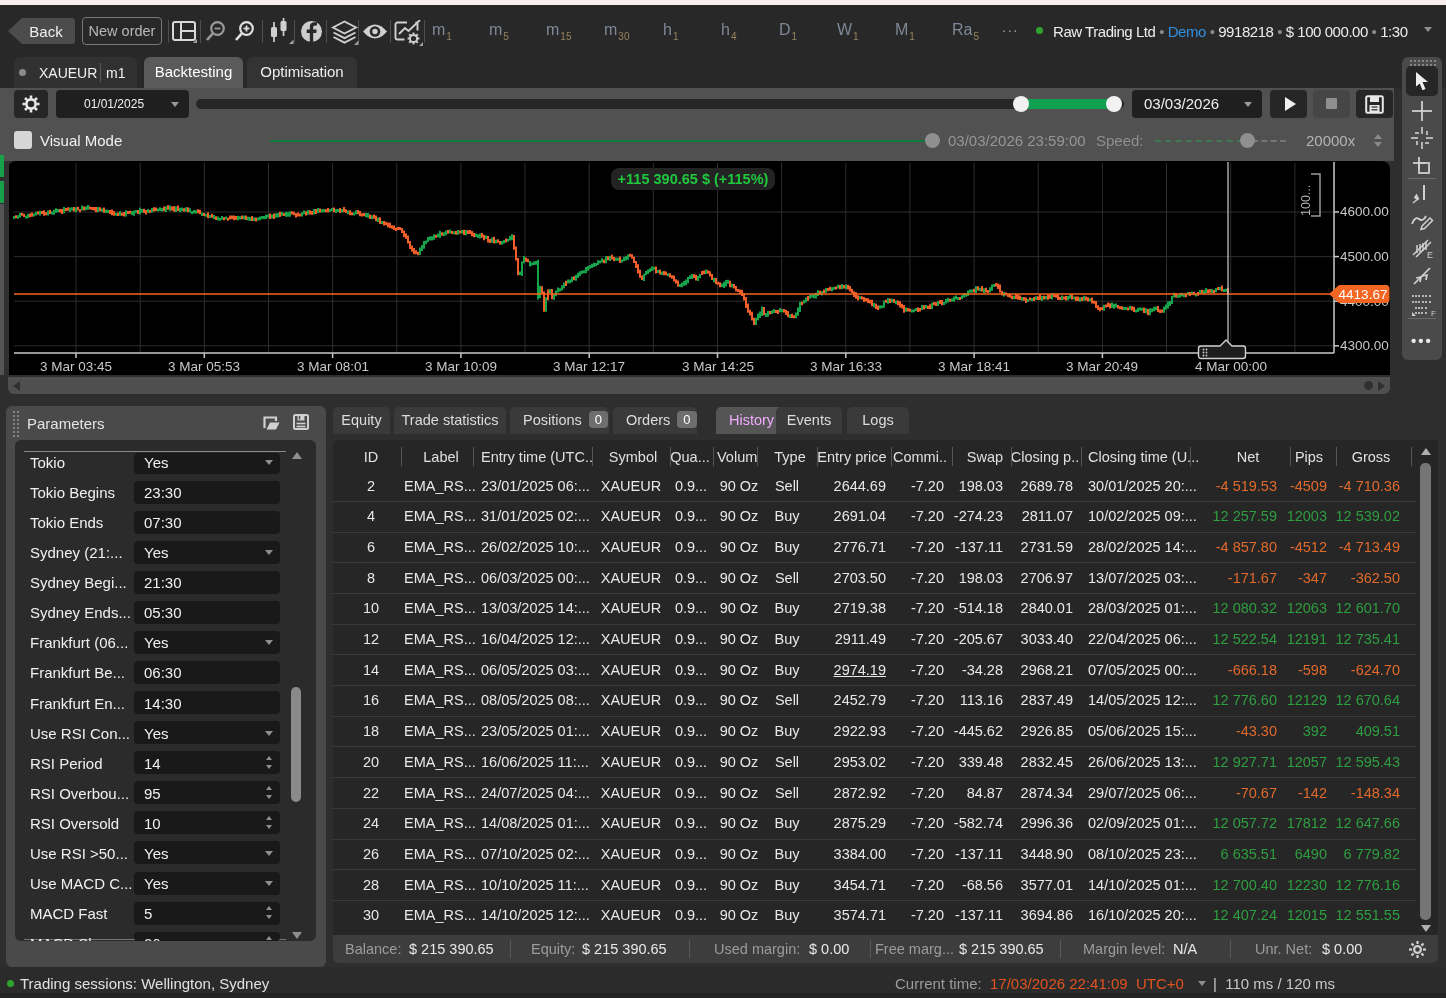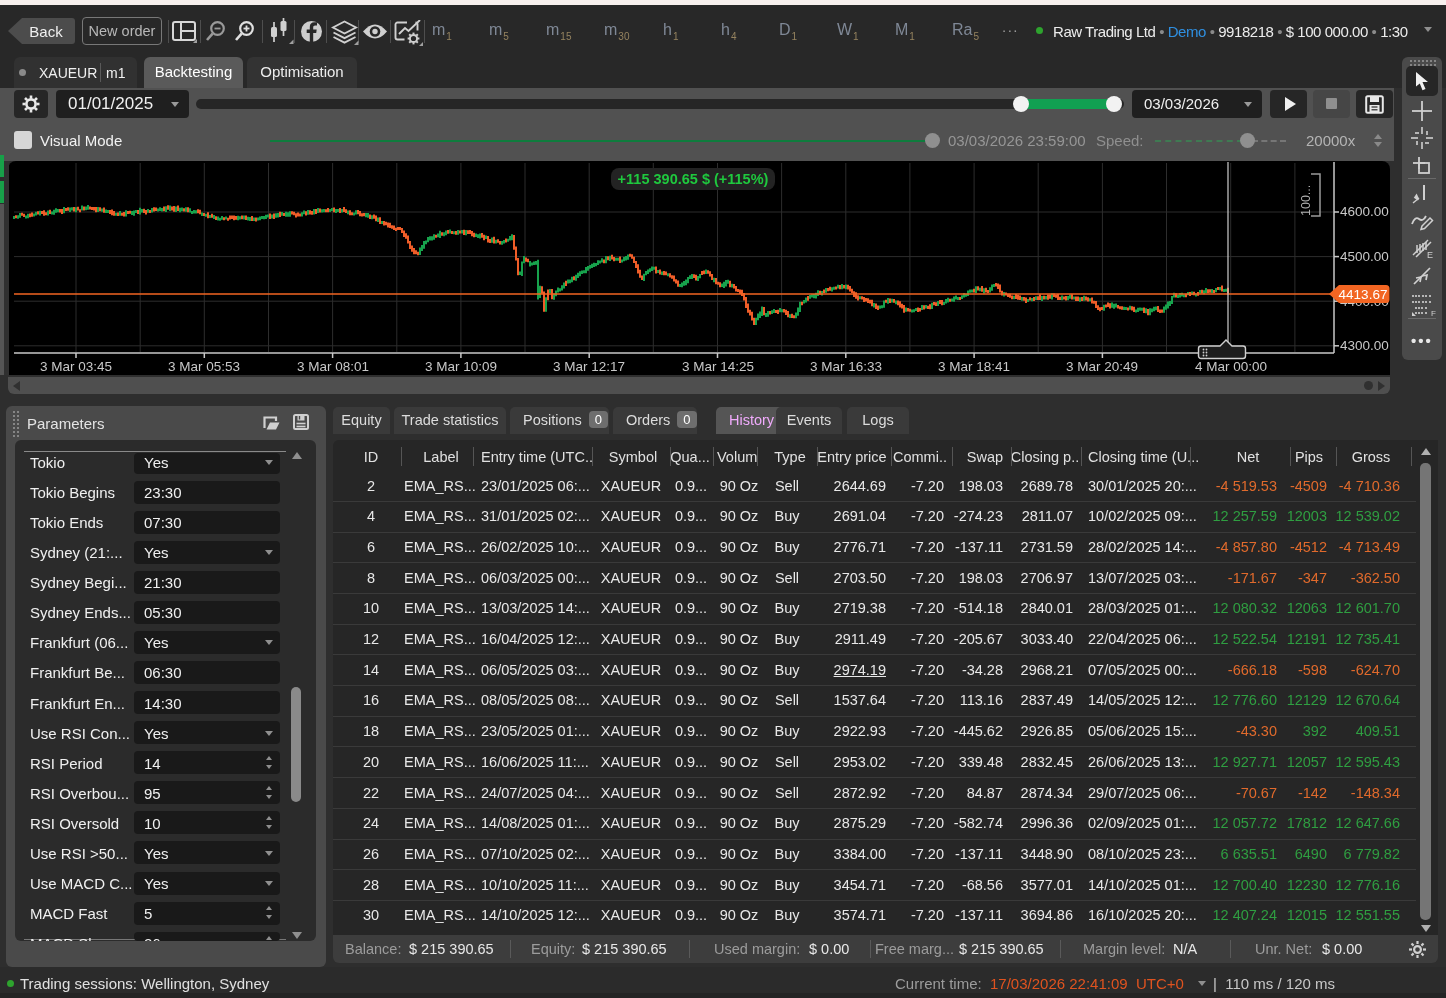--- a/index.html
+++ b/index.html
@@ -110,21 +110,21 @@
 <line x1="17" y1="5.5" x2="17" y2="8.5"></line>
         <line x1="17" y1="19.5" x2="17" y2="22.5"></line>
 <line x1="8.5" y1="14" x2="11.5" y2="14"></line>
         <line x1="22.5" y1="14" x2="25.5" y2="14"></line>
 <line x1="11" y1="8" x2="13.2" y2="10.2"></line>
         <line x1="20.8" y1="17.8" x2="23" y2="20"></line>
 <line x1="23" y1="8" x2="20.8" y2="10.2"></line>
         <line x1="13.2" y1="17.8" x2="11" y2="20"></line>
       </g>
     </svg>
-<div class="abs" style="left:56px;top:90px;width:133px;height:28px;background:#1f1f1f;border-radius:4px;color:#f0f0f0;font-size:17px;line-height:28px;padding-left:12px;">01/01/2025</div>
+<div class="abs" style="left:56px;top:90px;width:133px;height:28px;background:#1f1f1f;border-radius:4px;color:#f0f0f0;font-size:12px;line-height:28px;padding-left:28px;">01/01/2025</div>
 <div class="abs ddarrow" style="left:171px;top:102px;border-top-color:#9a9a9a;"></div>
 <div class="abs" style="left:196px;top:99px;width:928px;height:10px;background:#262626;border-radius:5px;"></div>
 <div class="abs" style="left:1021px;top:99px;width:93px;height:10px;background:#11a052;"></div>
 <div class="abs" style="left:1013px;top:96px;width:16px;height:16px;border-radius:50%;background:#f2f2f2;"></div>
 <div class="abs" style="left:1106px;top:96px;width:16px;height:16px;border-radius:50%;background:#f2f2f2;"></div>
 <div class="abs" style="left:1132px;top:90px;width:130px;height:28px;background:#1f1f1f;border-radius:4px;color:#f0f0f0;font-size:15px;line-height:28px;padding-left:12px;">03/03/2026</div>
 <div class="abs ddarrow" style="left:1244px;top:102px;border-top-color:#9a9a9a;"></div>
 <div class="abs" style="left:1270px;top:90px;width:37px;height:28px;background:#262626;border-radius:4px;"></div>
 <div class="abs" style="left:1285px;top:97px;width:0;height:0;border-left:11px solid #f0f0f0;border-top:7px solid transparent;border-bottom:7px solid transparent;"></div>
 <div class="abs" style="left:1313px;top:90px;width:37px;height:28px;background:#464646;border-radius:4px;"></div>
@@ -589,21 +589,21 @@
 <div class="abs" style="left:1247px;top:662px;width:80px;text-align:right;font-size:14.5px;color:#e06a2c;white-space:nowrap;">-598</div>
 <div class="abs" style="left:1300px;top:662px;width:100px;text-align:right;font-size:14.5px;color:#e06a2c;white-space:nowrap;">-624.70</div>
 <div class="abs" style="left:333px;top:685.0px;width:1083px;height:1px;background:#3a3a3a;"></div>
 <div class="abs" style="left:345px;top:692px;width:52px;text-align:center;font-size:14.5px;color:#e8e8e8;white-space:nowrap;">16</div>
 <div class="abs" style="left:404px;top:692px;width:70px;text-align:left;font-size:14.5px;color:#e8e8e8;white-space:nowrap;">EMA_RS...</div>
 <div class="abs" style="left:481px;top:692px;width:115px;text-align:left;font-size:14.5px;color:#e8e8e8;white-space:nowrap;">08/05/2025 08:...</div>
 <div class="abs" style="left:592px;top:692px;width:78px;text-align:center;font-size:14.5px;color:#e8e8e8;white-space:nowrap;">XAUEUR</div>
 <div class="abs" style="left:668px;top:692px;width:46px;text-align:center;font-size:14.5px;color:#e8e8e8;white-space:nowrap;">0.9...</div>
 <div class="abs" style="left:716px;top:692px;width:46px;text-align:center;font-size:14.5px;color:#e8e8e8;white-space:nowrap;">90 Oz</div>
 <div class="abs" style="left:757px;top:692px;width:60px;text-align:center;font-size:14.5px;color:#e8e8e8;white-space:nowrap;">Sell</div>
-<div class="abs" style="left:786px;top:692px;width:100px;text-align:right;font-size:14.5px;color:#e8e8e8;white-space:nowrap;">1537.64</div>
+<div class="abs" style="left:786px;top:692px;width:100px;text-align:right;font-size:14.5px;color:#e8e8e8;white-space:nowrap;">2452.79</div>
 <div class="abs" style="left:846px;top:692px;width:98px;text-align:right;font-size:14.5px;color:#e8e8e8;white-space:nowrap;">-7.20</div>
 <div class="abs" style="left:905px;top:692px;width:98px;text-align:right;font-size:14.5px;color:#e8e8e8;white-space:nowrap;">113.16</div>
 <div class="abs" style="left:975px;top:692px;width:98px;text-align:right;font-size:14.5px;color:#e8e8e8;white-space:nowrap;">2837.49</div>
 <div class="abs" style="left:1088px;top:692px;width:115px;text-align:left;font-size:14.5px;color:#e8e8e8;white-space:nowrap;">14/05/2025 12:...</div>
 <div class="abs" style="left:1177px;top:692px;width:100px;text-align:right;font-size:14.5px;color:#2f9e41;white-space:nowrap;">12 776.60</div>
 <div class="abs" style="left:1247px;top:692px;width:80px;text-align:right;font-size:14.5px;color:#2f9e41;white-space:nowrap;">12129</div>
 <div class="abs" style="left:1300px;top:692px;width:100px;text-align:right;font-size:14.5px;color:#2f9e41;white-space:nowrap;">12 670.64</div>
 <div class="abs" style="left:333px;top:715.7px;width:1083px;height:1px;background:#3a3a3a;"></div>
 <div class="abs" style="left:345px;top:723px;width:52px;text-align:center;font-size:14.5px;color:#e8e8e8;white-space:nowrap;">18</div>
 <div class="abs" style="left:404px;top:723px;width:70px;text-align:left;font-size:14.5px;color:#e8e8e8;white-space:nowrap;">EMA_RS...</div>

